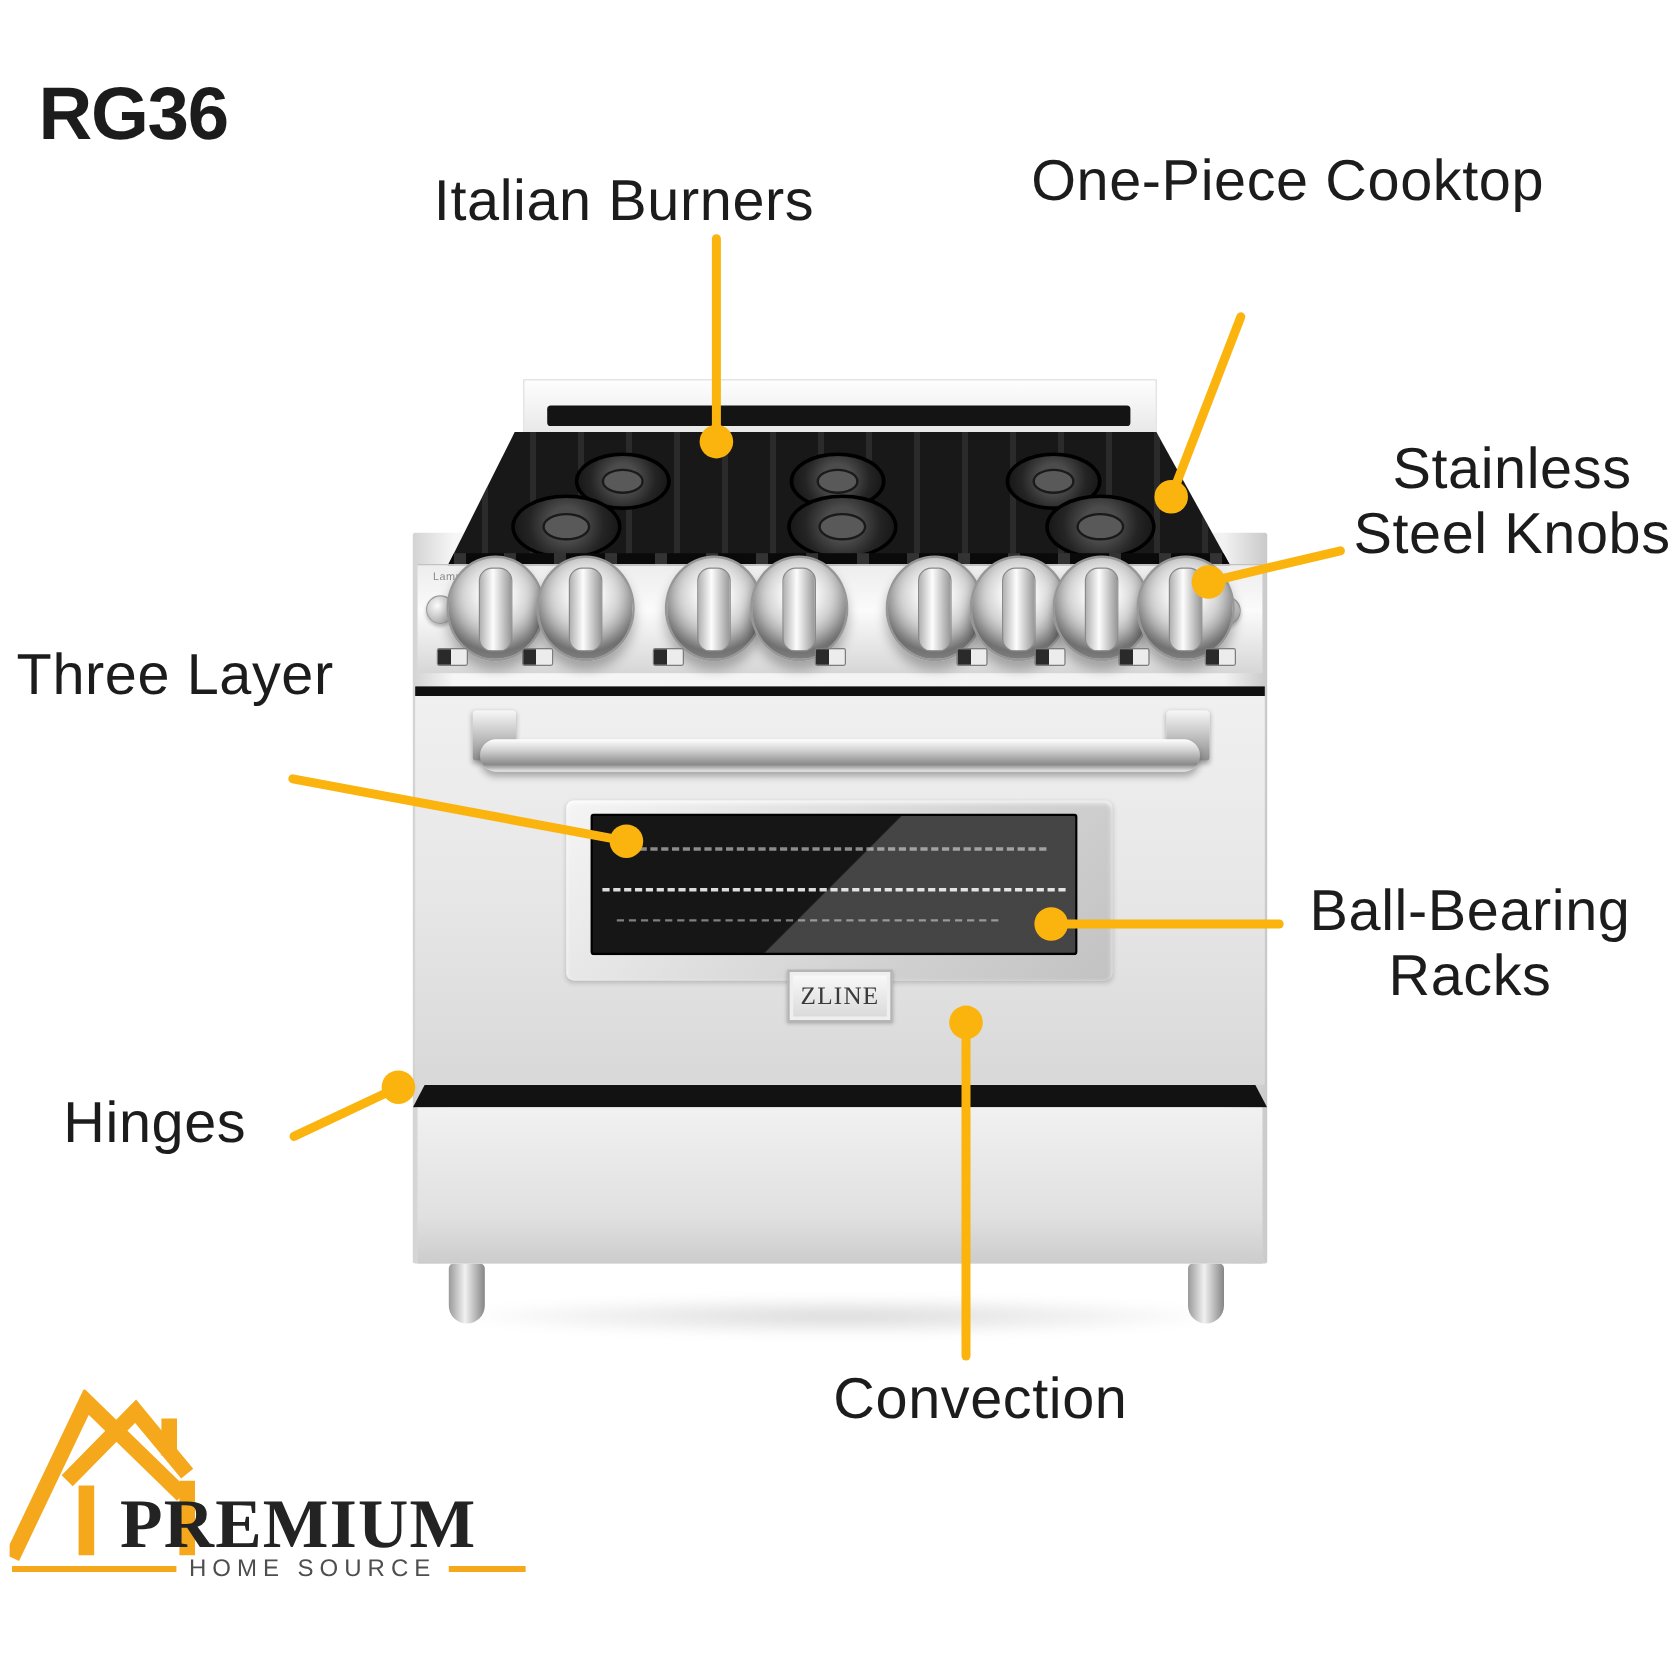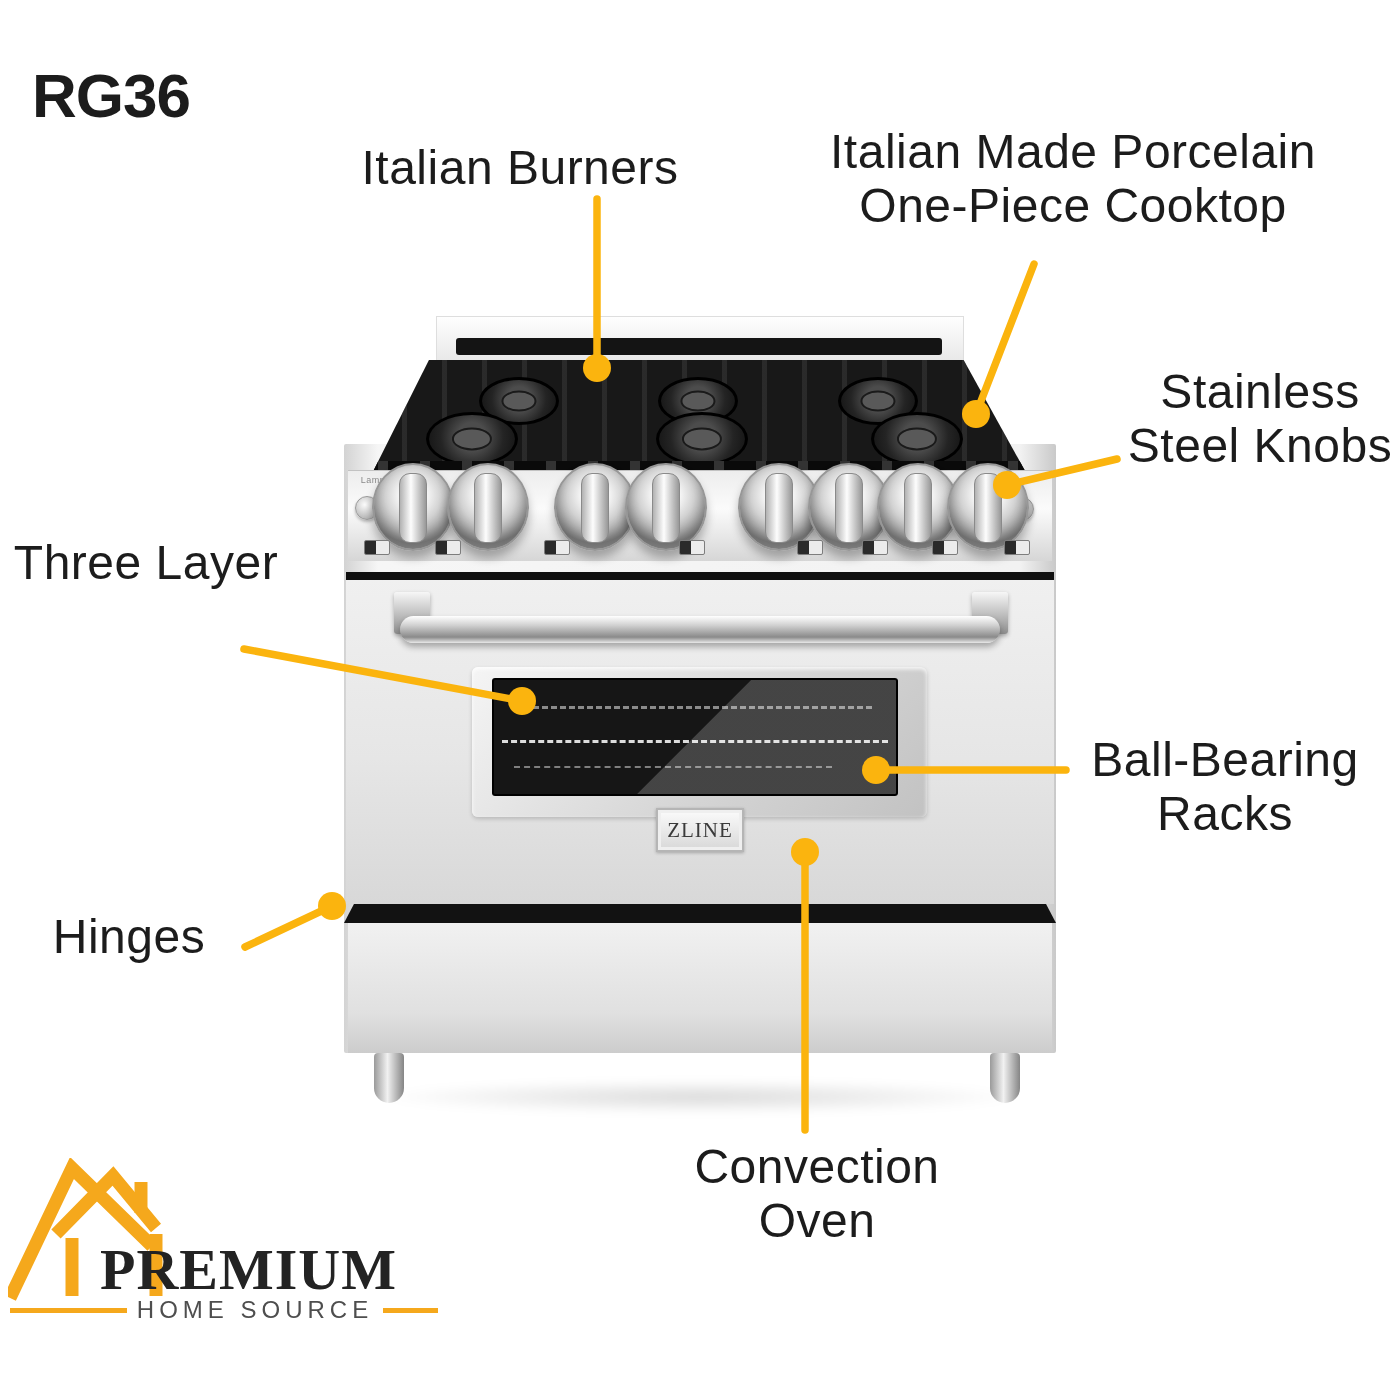--- a/index.html
+++ b/index.html
@@ -89,21 +89,21 @@
     font-family:"Liberation Serif",serif;font-size:21px;letter-spacing:1px;color:#3a3a3a;}
 
   
   .logo{position:absolute;left:14px;top:1140px;width:440px;height:190px;}
   .logo-name{position:absolute;left:86px;top:96px;font-family:"Liberation Serif",serif;
     font-size:58px;font-weight:600;letter-spacing:1px;color:var(--logo-text);}
   .logo-tagline-row{position:absolute;left:-4px;top:156px;width:428px;display:flex;align-items:center;}
   .logo-rule{height:5px;background:var(--logo-yellow);}
   .logo-rule.left{width:162px;}
   .logo-rule.right{width:76px;}
-  .logo-tagline{font-size:24px;letter-spacing:5px;color:var(--logo-tagline);padding:0 10px;white-space:nowrap;}
+  .logo-tagline{font-size:20px;letter-spacing:5px;color:var(--logo-tagline);padding:0 10px;white-space:nowrap;}
   .house-icon{position:absolute;left:-6px;top:18px;}
   .house-icon polyline,.house-icon line{stroke:var(--logo-yellow);stroke-width:13;fill:none;}
 </style>
 </head>
 <body>
 
 <div class="canvas">
 
   <div class="page-title">RG36</div>
 
@@ -212,40 +212,38 @@
     <g>
       <line x1="805" y1="1130" x2="805" y2="852"></line>
       <circle cx="805" cy="852" r="14"></circle>
     </g>
   </svg>
 
   <div class="callout" style="left:320px;top:141px;width:400px;">
     <span>Italian Burners</span>
   </div>
   <div class="callout" style="left:823px;top:125px;width:500px;">
-    <span>Italian Made Porcelain</span>
     <span>One-Piece Cooktop</span>
   </div>
   <div class="callout" style="left:1105px;top:365px;width:310px;">
     <span>Stainless</span>
     <span>Steel Knobs</span>
   </div>
   <div class="callout" style="left:0;top:536px;width:292px;">
     <span>Three Layer</span>
   </div>
   <div class="callout" style="left:1072px;top:733px;width:306px;">
     <span>Ball-Bearing</span>
     <span>Racks</span>
   </div>
   <div class="callout" style="left:0;top:910px;width:258px;">
     <span>Hinges</span>
   </div>
   <div class="callout" style="left:617px;top:1140px;width:400px;">
     <span>Convection</span>
-    <span>Oven</span>
   </div>
 
   <div class="logo">
     <svg class="house-icon" width="170" height="150" viewBox="0 0 170 150">
       <polyline points="2,140 64,10 144,88"></polyline>
       <polyline points="48,76 105,18 148,70"></polyline>
       <line x1="133" y1="55" x2="133" y2="24"></line>
       <line x1="64" y1="80" x2="64" y2="138"></line>
       <line x1="148" y1="76" x2="148" y2="138"></line>
     </svg>

